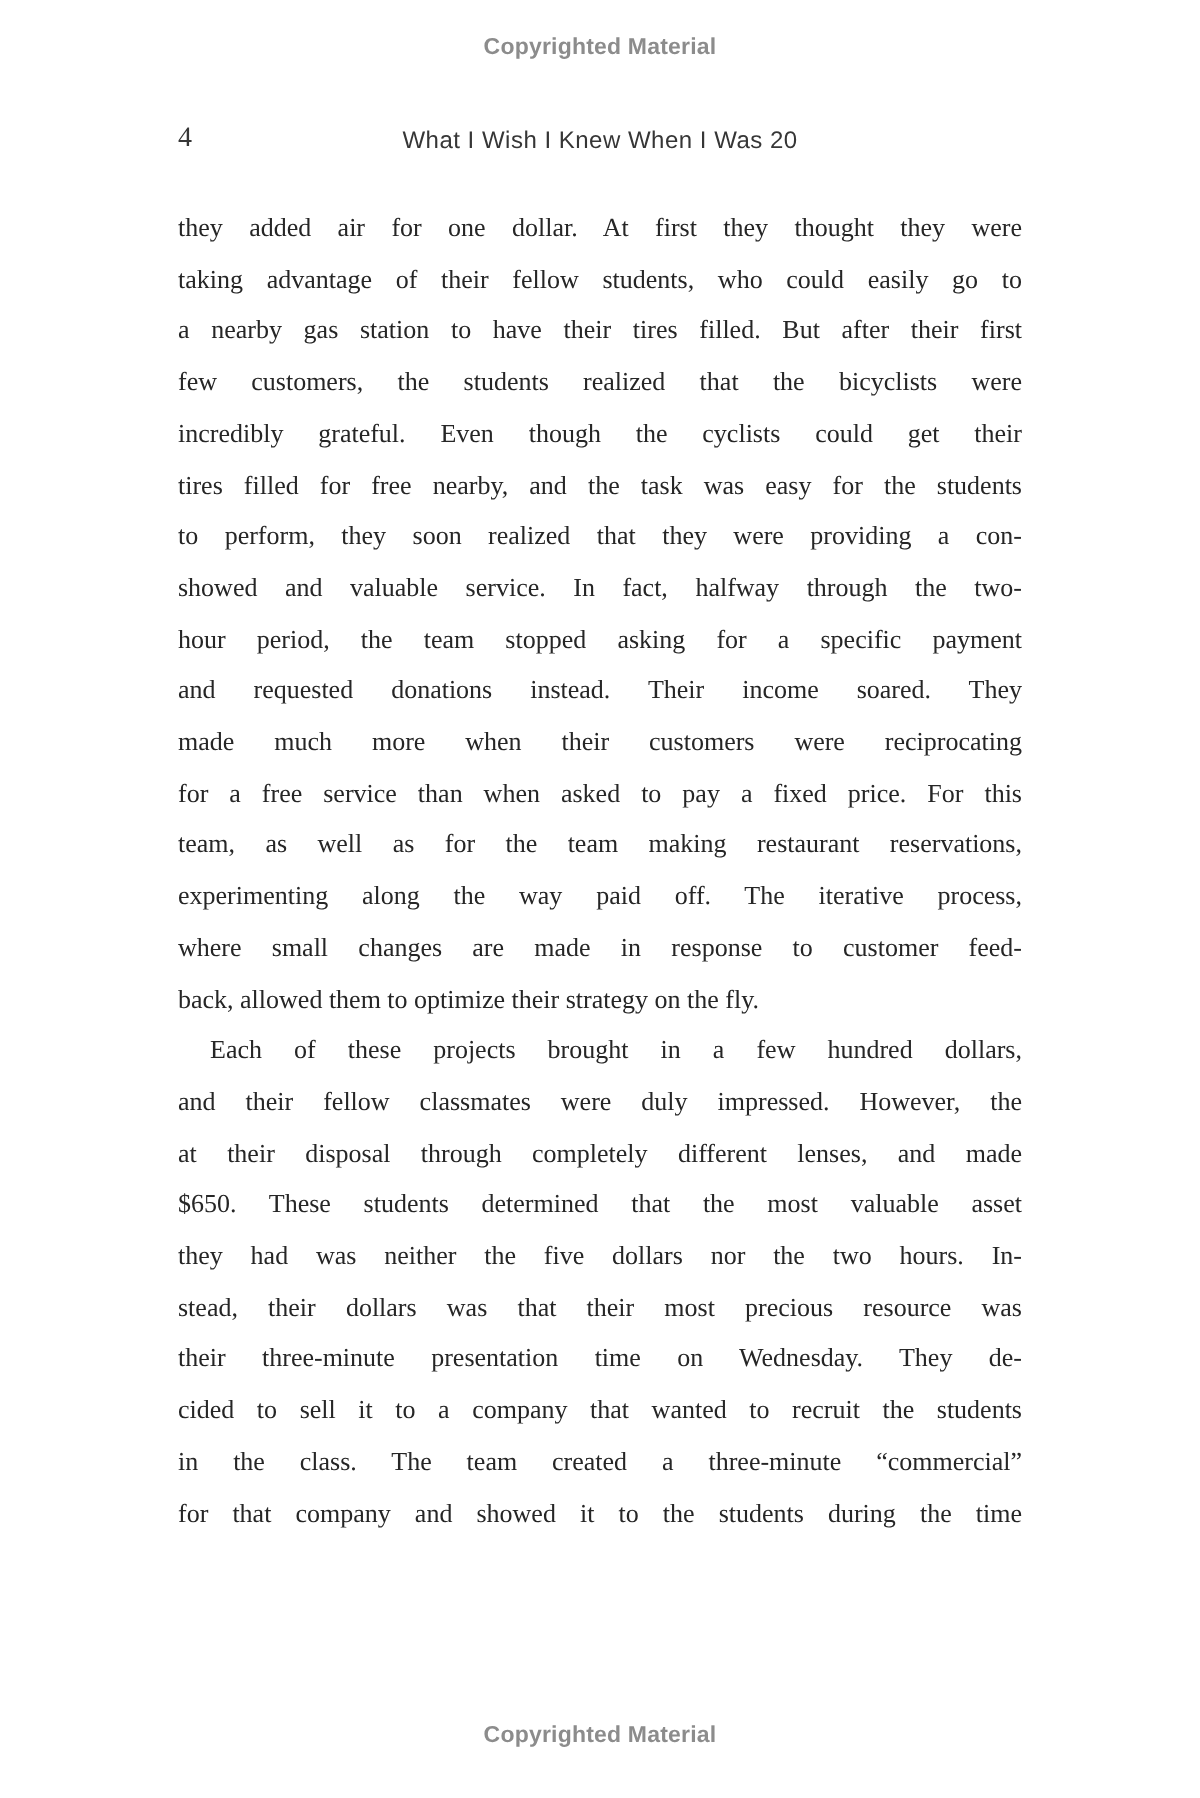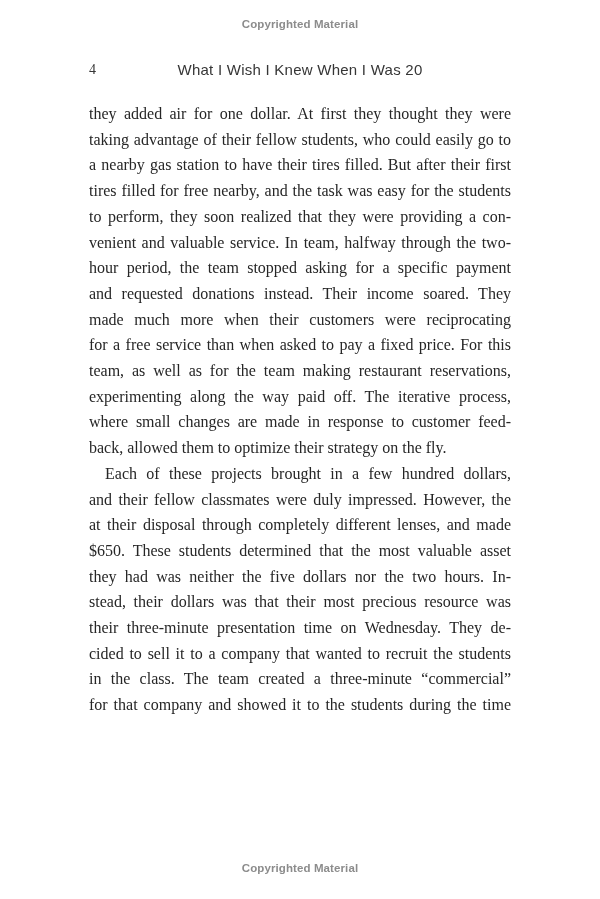--- a/index.html
+++ b/index.html
@@ -45,30 +45,30 @@
     left: 0;
     top: 0;
     font-family: "Liberation Serif", serif;
     font-size: 14px;
     color: #363636;
   }
   .runhead {
     display: block;
     text-align: center;
     font-family: "Liberation Sans", sans-serif;
-    font-size: 15px;
+    font-size: 12px;
     letter-spacing: 0.25px;
     color: #363636;
   }
   .bodytext {
     position: absolute;
     top: 101px;
     left: 89px;
     width: 422px;
-    font-size: 16px;
+    font-size: 13px;
     line-height: 25.7px;
     color: var(--body-color, #262626);
   }
   .line {
     text-align: justify;
     text-align-last: justify;
     text-justify: inter-word;
     white-space: normal;
   }
   .line.para-end {
@@ -86,23 +86,25 @@
 
   <div class="header">
     <span class="pagenum">4</span>
     <span class="runhead">What I Wish I Knew When I Was 20</span>
   </div>
 
   <div class="bodytext">
       <div class="line">they added air for one dollar. At first they thought they were</div>
       <div class="line">taking advantage of their fellow students, who could easily go to</div>
       <div class="line">a nearby gas station to have their tires filled. But after their first</div>
+      <div class="line">few customers, the students realized that the bicyclists were</div>
+      <div class="line">incredibly grateful. Even though the cyclists could get their</div>
       <div class="line">tires filled for free nearby, and the task was easy for the students</div>
       <div class="line">to perform, they soon realized that they were providing a con-</div>
-      <div class="line">venient and valuable service. In team, halfway through the two-</div>
+      <div class="line">showed and valuable service. In fact, halfway through the two-</div>
       <div class="line">hour period, the team stopped asking for a specific payment</div>
       <div class="line">and requested donations instead. Their income soared. They</div>
       <div class="line">made much more when their customers were reciprocating</div>
       <div class="line">for a free service than when asked to pay a fixed price. For this</div>
       <div class="line">team, as well as for the team making restaurant reservations,</div>
       <div class="line">experimenting along the way paid off. The iterative process,</div>
       <div class="line">where small changes are made in response to customer feed-</div>
       <div class="line para-end">back, allowed them to optimize their strategy on the fly.</div>
       <div class="line indent">Each of these projects brought in a few hundred dollars,</div>
       <div class="line">and their fellow classmates were duly impressed. However, the</div>

